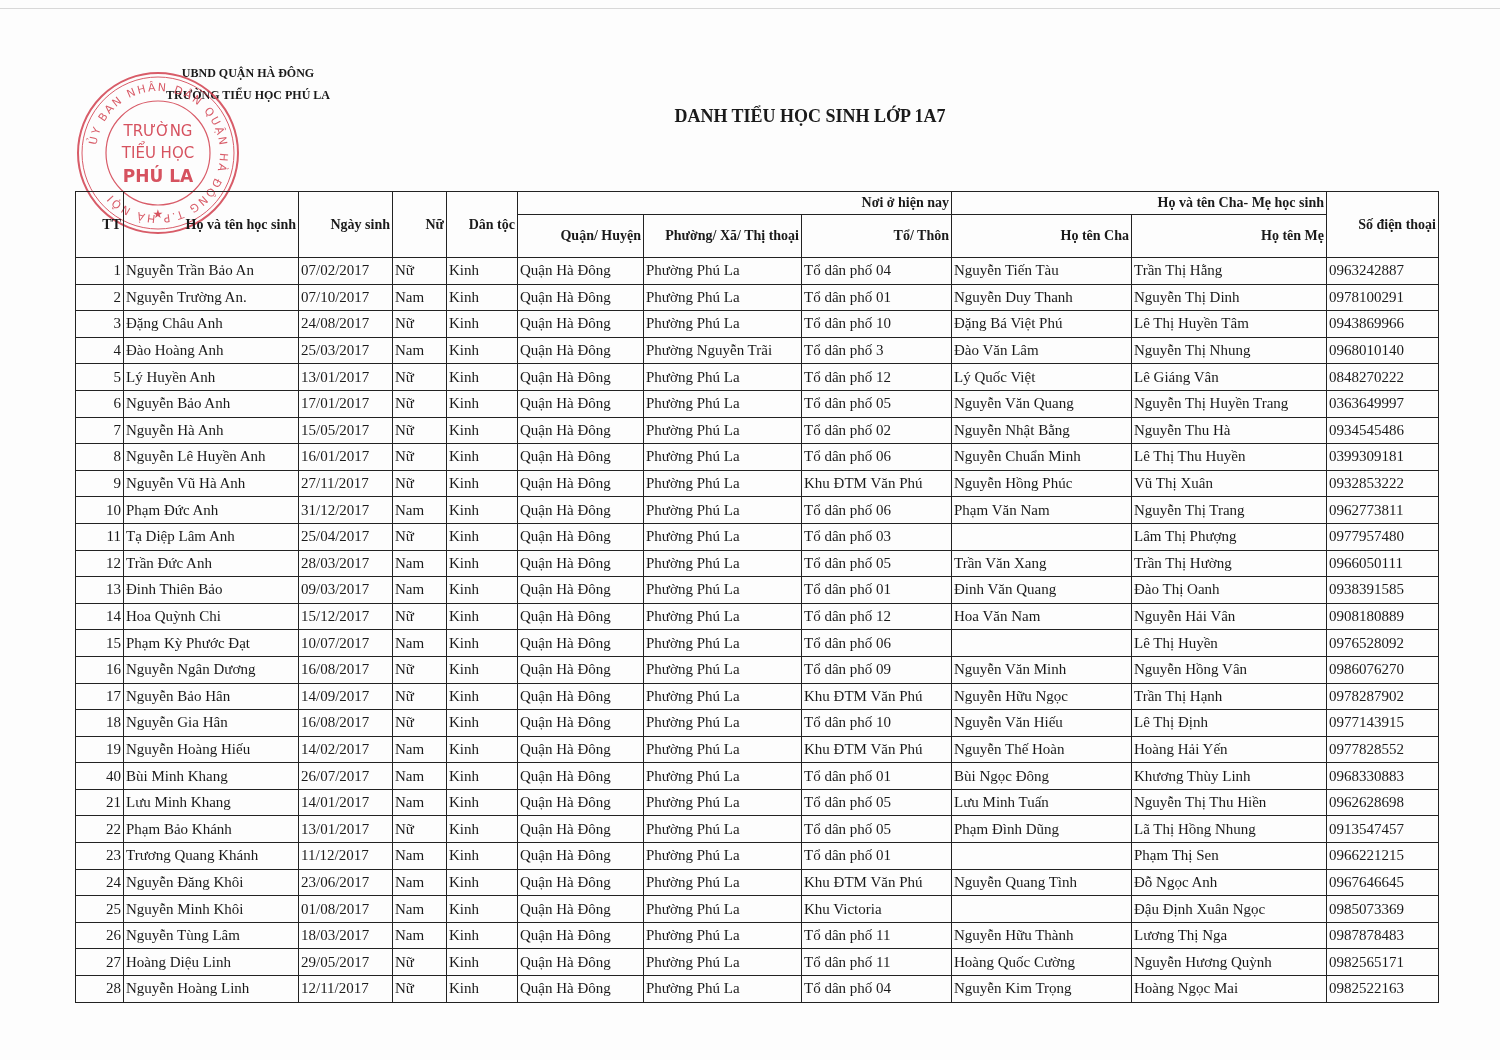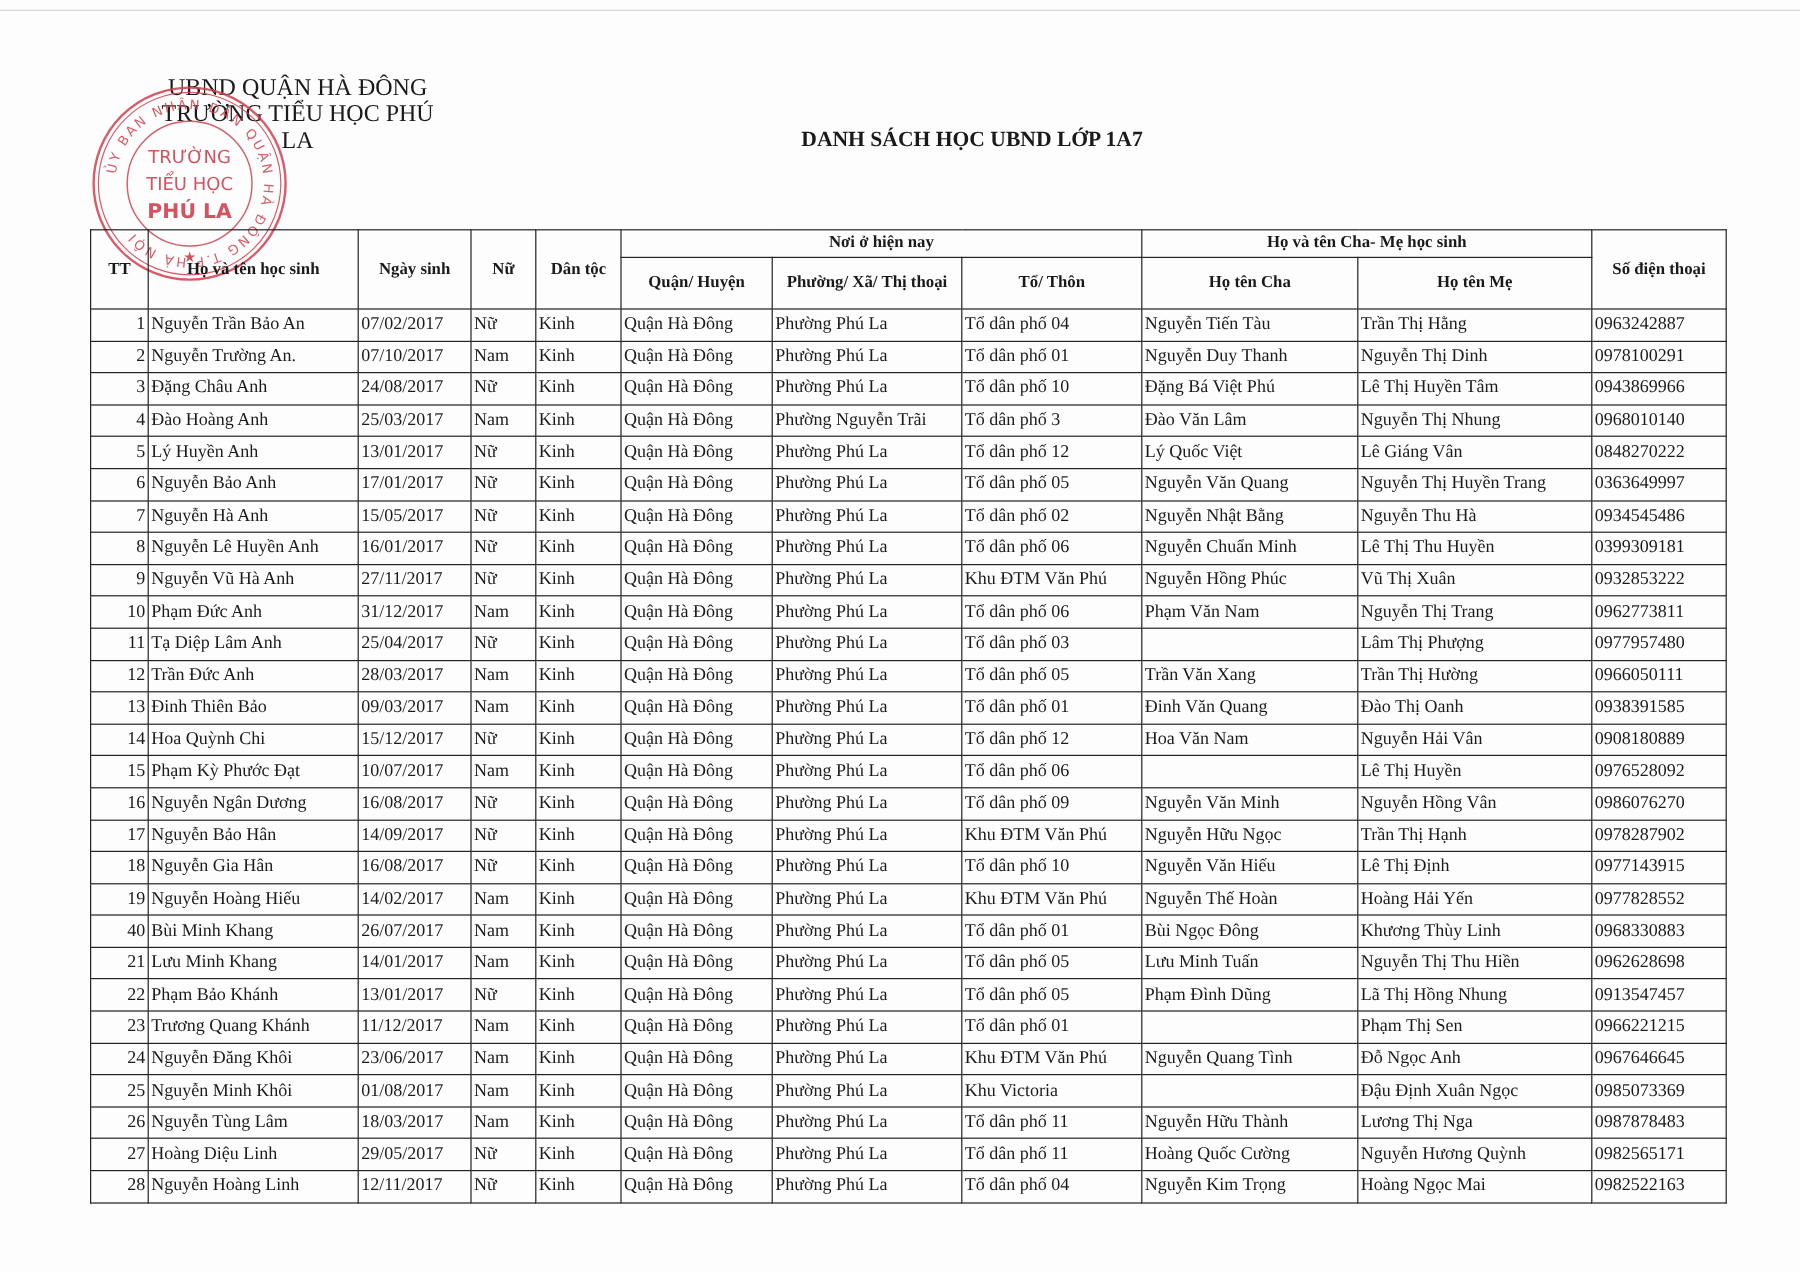--- a/index.html
+++ b/index.html
@@ -1,29 +1,29 @@
 <!DOCTYPE html>
 <html><head>
 <meta charset="utf-8">
 <style>
   html, body { margin: 0; padding: 0; }
   body {
     width: 1500px; height: 1060px; background: #fdfdfd; position: relative; overflow: hidden;
     font-family: "Liberation Serif", serif; color: #1a1a1a;
   }
   .topline { position: absolute; left: 0; top: 8px; width: 1500px; height: 1px; background: #d8d8d8; }
-  .org { position: absolute; left: 128px; top: 62px; width: 240px; text-align: center; font-weight: normal; font-size: 20px; line-height: 22px; }
+  .org { position: absolute; left: 128px; top: 62px; width: 240px; text-align: center; font-weight: bold; font-size: 12px; line-height: 22px; }
   .stamp { position: absolute; left: 75px; top: 70px; width: 166px; height: 166px; }
   .title-block { position: absolute; left: 560px; top: 103px; width: 500px; text-align: center; font-weight: bold; }
   .title-block .t1 { font-size: 18px; line-height: 26px; }
   .title-block .t2 { font-size: 18px; line-height: 24px; }
   .title-block .t3 { font-size: 15.5px; line-height: 22px; }
   table.list { position: absolute; left: 75px; top: 191px; border-collapse: collapse; table-layout: fixed; }
   table.list th, table.list td { border: 1.3px solid #222; padding: 0 2px; font-size: 15px; white-space: nowrap; overflow: hidden; }
-  table.list th { font-weight: bold; font-size: 14px; text-align: center; }
+  table.list th { font-weight: bold; font-size: 14px; text-align: right; }
   table.list tr.h1 th { height: 22px; }
   table.list tr.h2 th { height: 42px; }
   table.list tbody td { height: 25.6px; line-height: 25px; }
   td.tt { text-align: right; padding-right: 1px; }
 </style>
 </head>
 <body>
 
 <div class="topline"></div>
 
@@ -46,21 +46,21 @@
   </text>
   <g font-family="'DejaVu Sans', sans-serif" fill="#d2404f" opacity="0.9" text-anchor="middle">
     <text x="83" y="66" font-size="15">TRƯỜNG</text>
     <text x="83" y="88" font-size="15">TIỂU HỌC</text>
     <text x="83" y="112" font-size="17" font-weight="bold">PHÚ LA</text>
     <text x="83" y="148" font-size="12">★</text>
   </g>
 </svg>
 
 <div class="title-block">
-  <div class="t1">DANH SÁCH HỌC UBND LỚP 1A7</div>
+  <div class="t1">DANH TIỂU HỌC SINH LỚP 1A7</div>
 </div>
 
 <table class="list">
   <colgroup>
     <col style="width:48px">
       <col style="width:175px">
       <col style="width:94px">
       <col style="width:54px">
     <col style="width:71px">
       <col style="width:126px">

